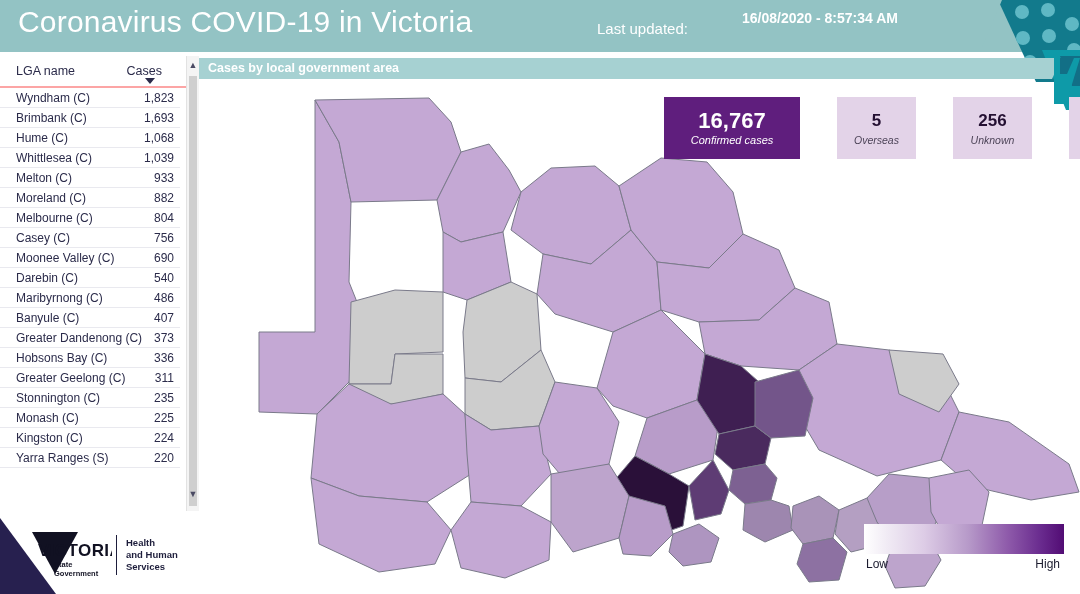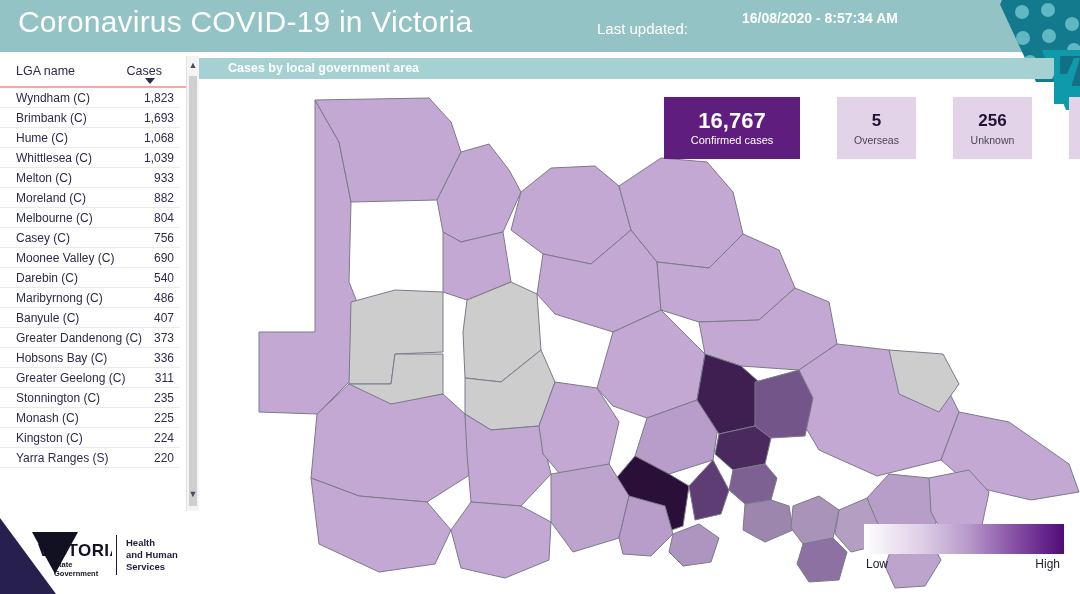--- a/index.html
+++ b/index.html
@@ -127,21 +127,20 @@
   .map-title-bar {
     position: absolute; left: 199px; top: 58px;
     width: 846px; height: 21px;
     background: #a6d1d2;
     z-index: 4;
   }
   .map-title-text {
     position: absolute; left: 208px; top: 61px;
     font-size: 12.5px; font-weight: bold; color: #ffffff;
     z-index: 5;
-    margin-left: 20px;
   }
   .map-title-wedge {
     position: absolute; left: 1040px; top: 58px;
     z-index: 4;
   }
   .map-area {
     position: absolute; left: 199px; top: 82px;
     width: 881px; height: 512px;
     overflow: hidden;
     z-index: 1;
@@ -170,20 +169,21 @@
   .stat-value {
     font-size: 17px; font-weight: bold; color: #241032;
     line-height: 20px;
   }
   .stat.primary .stat-value {
     font-size: 22px; color: #ffffff;
   }
   .stat-label {
     font-size: 10.5px; color: #4d4458;
     margin-top: 3px;
+    font-style: italic;
   }
   .stat.primary .stat-label {
     font-size: 11px; color: #ffffff;
   }
 
   
   .legend {
     position: absolute; left: 864px; top: 524px;
     width: 200px;
     z-index: 7;

